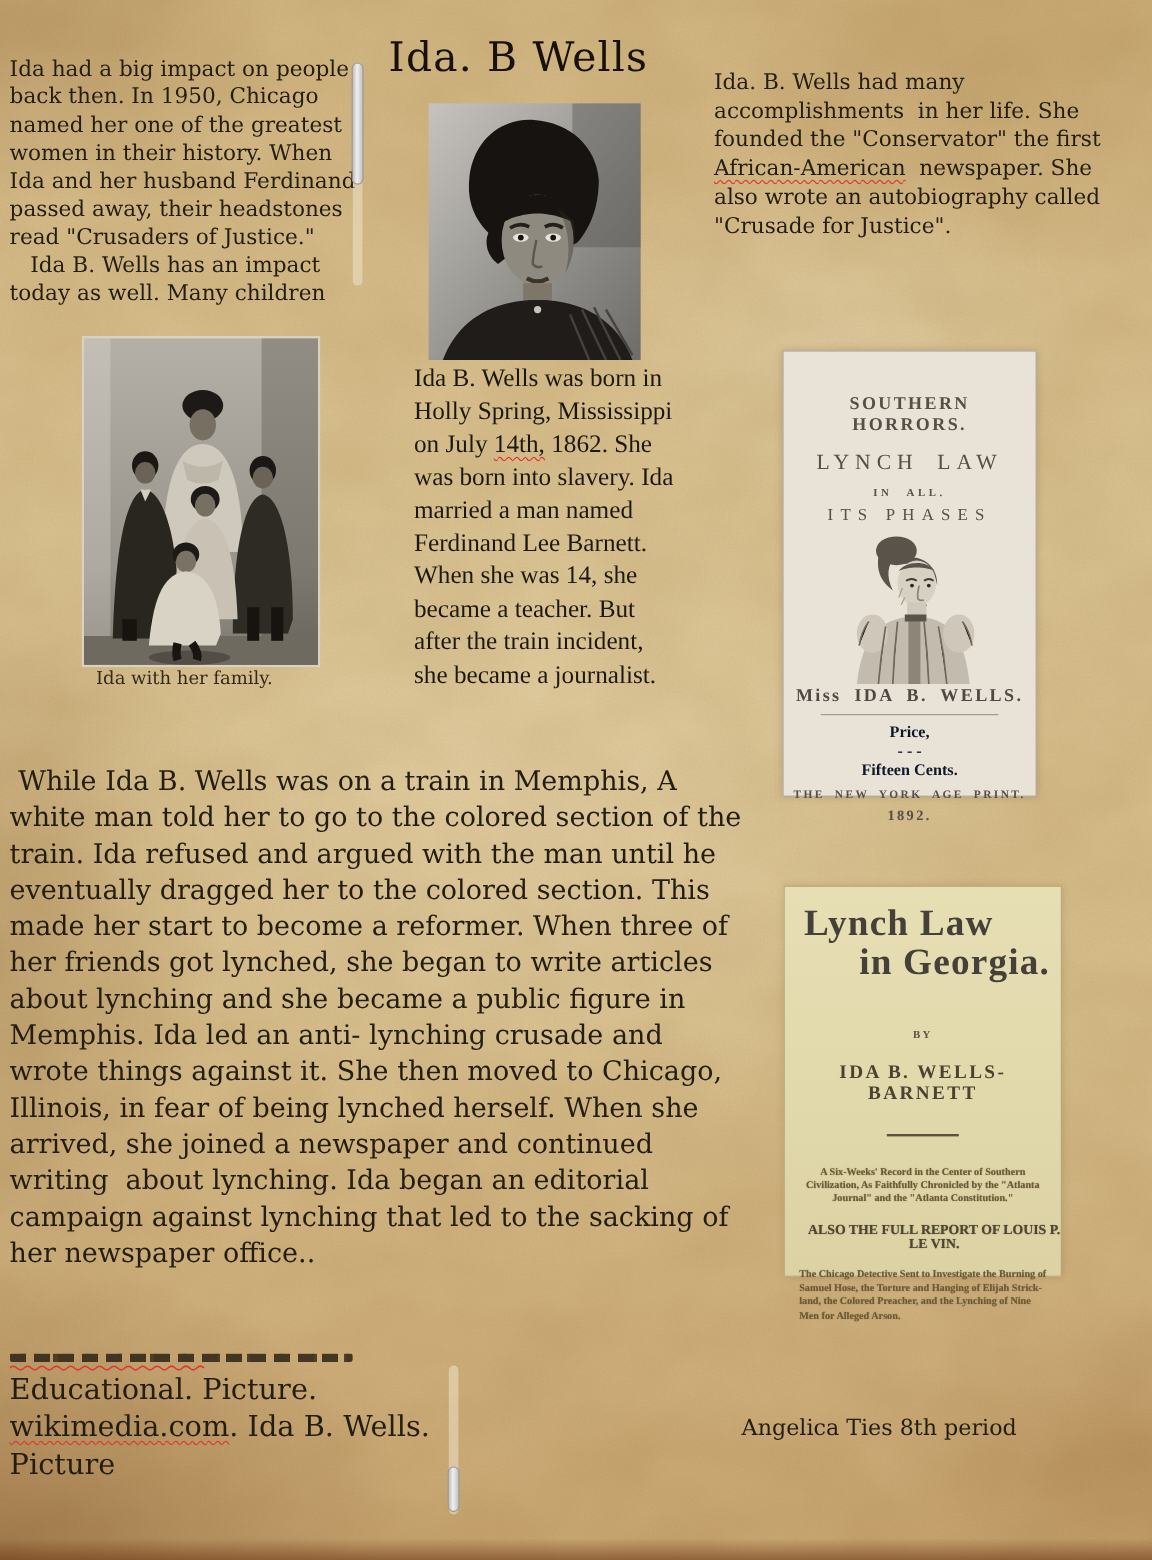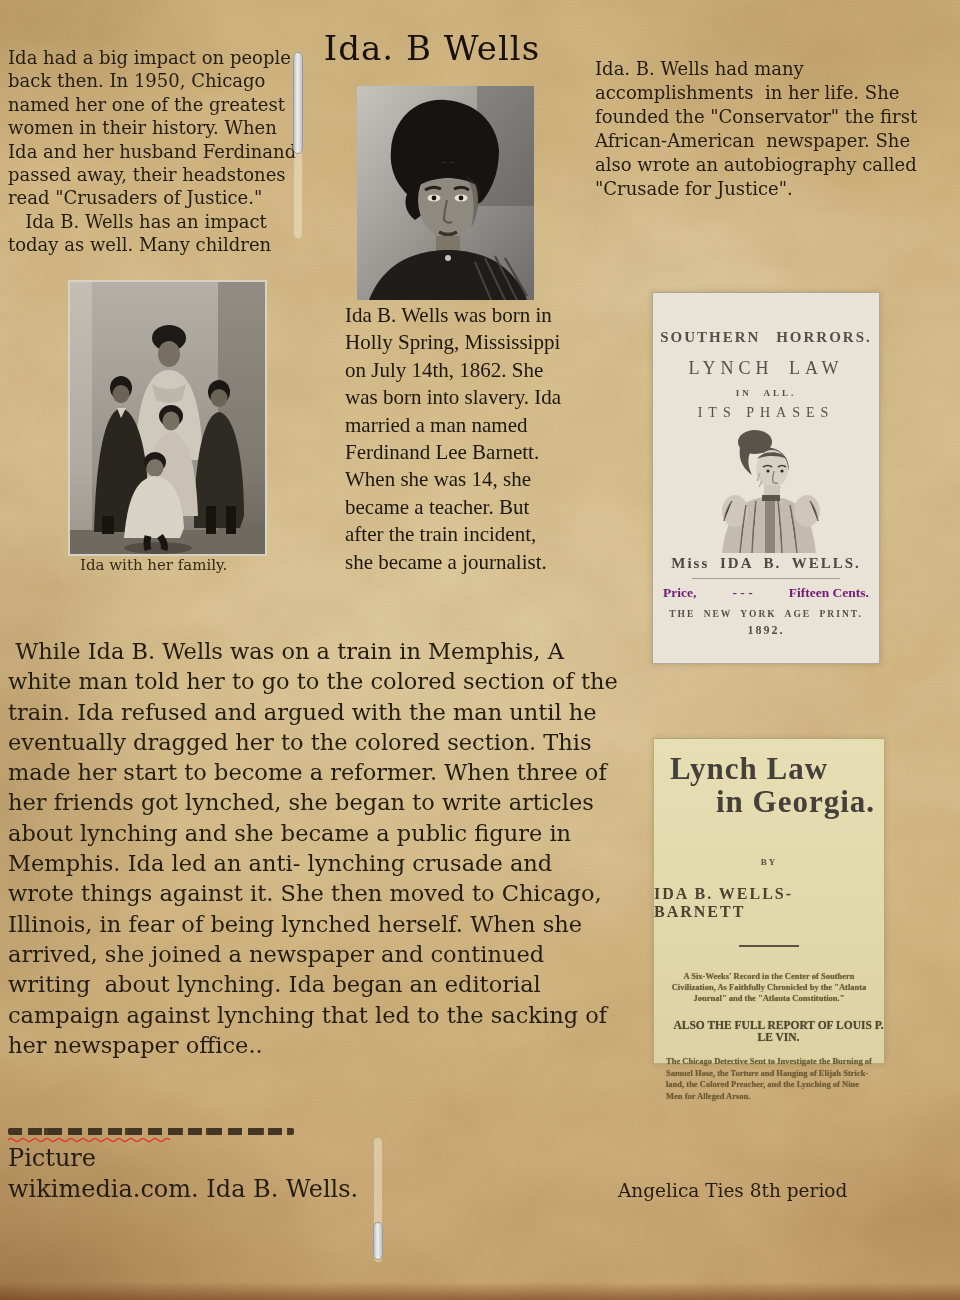--- a/index.html
+++ b/index.html
@@ -24,21 +24,21 @@
   .page-title{left:312px;top:28px;width:240px;text-align:center;font-size:34px;line-height:40px;
     color:#17110a;letter-spacing:1px;}
   .p-impact{left:8px;top:46px;width:296px;font-size:18px;line-height:23.4px;white-space:pre-wrap;}
   .p-accomp{left:595px;top:57px;width:347px;font-size:18px;line-height:24px;white-space:pre-wrap;}
   .p-birth{left:345px;top:302px;width:224px;font-family:"Liberation Serif",serif;
     font-size:21px;line-height:27.4px;color:#1d180f;}
   .p-train{left:8px;top:636px;width:616px;font-size:22.5px;line-height:30.3px;white-space:pre-wrap;}
   .caption{left:80px;top:556px;font-size:15px;color:#33291a;}
   .credit{left:618px;top:1180px;font-size:18.5px;color:#241d12;}
   .sources{left:8px;top:1143px;width:420px;font-size:24px;line-height:31px;}
-  .sq{text-decoration-style:wavy;text-decoration-color:#e0382e;
+  .sq{text-decoration:underline;text-decoration-style:wavy;text-decoration-color:#e0382e;
     text-decoration-thickness:1px;text-underline-offset:3px;text-align:right;}
   .remnant{left:8px;top:1128px;width:286px;height:7px;opacity:.85;border-radius:2px;
     background-image:
       repeating-linear-gradient(90deg,#2c2315 0 14px, transparent 14px 20px),
       repeating-linear-gradient(90deg,transparent 0 9px, #3a2d1a 9px 13px, transparent 13px 27px);}
   .squiggle-svg{left:8px;top:1137px;}
   
   .photo{display:block;}
   .portrait{left:357px;top:86px;}
   .family{left:68px;top:280px;}
@@ -47,42 +47,42 @@
   .sbar .track{position:absolute;left:1px;top:0;width:8px;height:100%;border-radius:6px;
     background:rgba(245,238,220,.45);}
   .sbar .thumb{position:absolute;left:0;width:10px;border-radius:6px;
     background:linear-gradient(90deg,#bfbfbf,#efefef 45%,#c2c2c2);
     border:1px solid #9a9a9a;box-sizing:border-box;}
   .sbar1{left:293px;top:52px;height:186px;}
   .sbar1 .thumb{top:0;height:102px;}
   .sbar2{left:373px;top:1138px;height:124px;}
   .sbar2 .thumb{bottom:2px;height:38px;}
   
-  .sh-cover{left:652px;top:292px;width:228px;height:372px;background:#e9e2d6;
+  .sh-cover{left:652px;top:292px;width:212px;height:372px;background:#e9e2d6;
     border:1px solid rgba(130,118,100,.55);box-shadow:0 0 6px rgba(90,70,40,.25);
     font-family:"Liberation Serif",serif;color:#554f47;text-align:center;box-sizing:border-box;}
   .sh-l1{margin-top:36px;font-size:15px;letter-spacing:2px;word-spacing:10px;font-weight:600;}
   .sh-l2{margin-top:12px;font-size:18px;letter-spacing:5px;word-spacing:6px;}
   .sh-l3{margin-top:9px;font-size:9px;letter-spacing:3px;word-spacing:7px;font-weight:600;}
   .sh-l4{margin-top:7px;font-size:14px;letter-spacing:6px;}
   .sh-engraving{margin:4px auto 0;display:block;}
   .sh-credit{margin-top:2px;font-size:15px;letter-spacing:2px;word-spacing:5px;font-weight:600;color:#4e4942;}
   .sh-rule{width:148px;border:0;border-top:1px solid #a39b8e;margin:6px auto 0;}
   .sh-price{display:flex;justify-content:space-between;padding:6px 10px 0 10px;
-    font-size:13.5px;font-weight:600;color:#701a75;}
+    font-size:13.5px;font-weight:600;color:#0f172a;flex-direction:column;}
   .sh-pub{margin-top:8px;font-size:9.5px;letter-spacing:2px;word-spacing:4px;font-weight:600;}
   .sh-year{margin-top:4px;font-size:12px;letter-spacing:2px;font-weight:700;}
   
   .ga-cover{left:653px;top:738px;width:232px;height:326px;box-sizing:border-box;
     background:linear-gradient(180deg,#e7dfb4,#dcd2a4);border:1px solid rgba(160,135,80,.6);
     box-shadow:0 0 6px rgba(90,70,40,.2);font-family:"Liberation Serif",serif;color:#45413a;}
   .ga-t1{margin-top:13px;padding-left:16px;font-size:31px;line-height:33px;font-weight:bold;letter-spacing:1px;}
   .ga-t2{padding-left:62px;font-size:31px;line-height:33px;font-weight:bold;letter-spacing:1px;}
   .ga-by{margin-top:39px;text-align:center;font-size:9px;letter-spacing:2px;font-weight:bold;color:#5a5244;}
-  .ga-author{margin-top:18px;text-align:left;font-size:16px;letter-spacing:2px;font-weight:bold;color:#49432f;}
+  .ga-author{margin-top:18px;text-align:center;font-size:16px;letter-spacing:2px;font-weight:bold;color:#49432f;}
   .ga-rule{width:60px;height:2px;background:#5a5244;margin:24px auto 0;}
   .ga-blurb{margin-top:24px;padding:0 14px;text-align:center;font-size:8.5px;line-height:11px;
     font-weight:bold;color:#6b5a36;text-shadow:0 0 1px rgba(107,90,54,.65);}
   .ga-also{margin-top:15px;text-align:center;font-size:11.5px;font-weight:bold;color:#4f452f;
     text-shadow:0 0 1px rgba(79,69,47,.6);padding-left:19px;}
   .ga-detail{margin-top:13px;padding:0 12px;text-align:left;font-size:8.5px;line-height:11.5px;
     font-weight:bold;color:#6b5a36;text-shadow:0 0 1px rgba(107,90,54,.65);}
 </style>
 </head>
 <body>
@@ -269,22 +269,23 @@
     <div class="ga-also">ALSO THE FULL REPORT OF LOUIS P. LE VIN.</div>
     <div class="ga-detail">The Chicago Detective Sent to Investigate the Burning of Samuel Hose, the Torture and Hanging of Elijah Strick- land, the Colored Preacher, and the Lynching of Nine Men for Alleged Arson.</div>
   </div>
 
   <div class="abs remnant"></div>
   <svg class="abs squiggle-svg" width="170" height="6" viewBox="0 0 170 6" aria-hidden="true">
     <path d="M0 3 q3 -3 6 0 t6 0 t6 0 t6 0 t6 0 t6 0 t6 0 t6 0 t6 0 t6 0 t6 0 t6 0 t6 0 t6 0 t6 0 t6 0 t6 0 t6 0 t6 0 t6 0 t6 0 t6 0 t6 0 t6 0 t6 0 t6 0 t6 0" stroke="#e0382e" stroke-width="1.3" fill="none"></path>
   </svg>
 
   <div class="abs sources">
+    <div>Educational. Picture.</div>
+    <div><span class="sq">wikimedia.com</span><span>. Ida B. Wells.</span></div>
     <div>Picture</div>
-    <div><span class="sq">wikimedia.com</span><span>. Ida B. Wells.</span></div>
   </div>
 
   <div class="abs sbar sbar2">
     <div class="track"></div>
     <div class="thumb"></div>
   </div>
 
   <div class="abs credit">Angelica Ties 8th period</div>
 
 </div>

